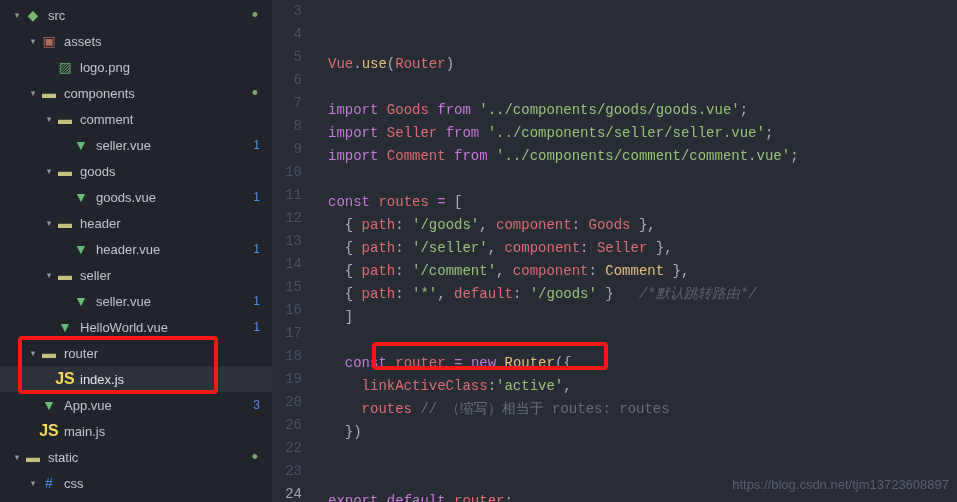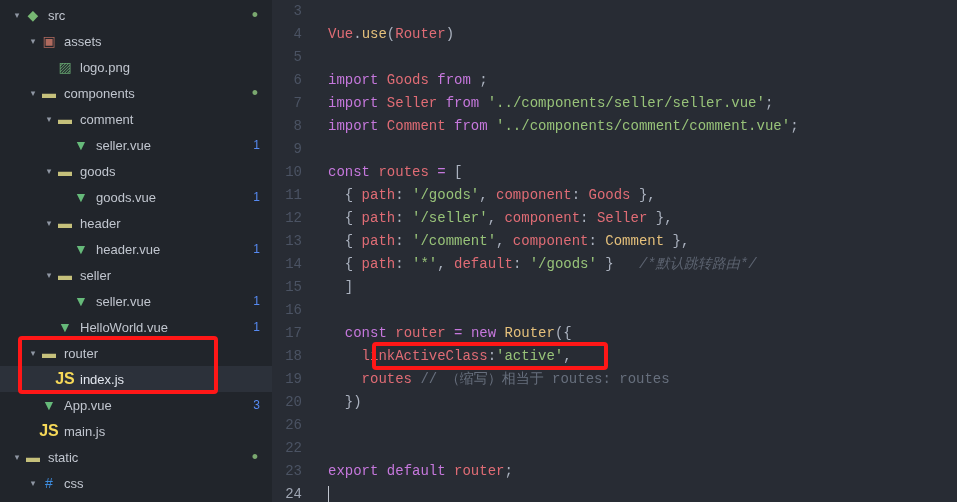--- a/index.html
+++ b/index.html
@@ -26,21 +26,21 @@
 
 .folder-g{color:#c5c07b}
 .img-ico{color:#65a36f} .vue-ico{color:#66ba7a} .js-ico{color:#f6d958;font-weight:bold;font-size:16px}
 .src-ico{color:#77b873} .css-ico{color:#3e8de0}
 
 
 .editor { flex:1; background:#282c34; display:flex; font-family:Consolas,"Courier New",monospace; font-size:14px; line-height:23px; position:relative;}
 .gut { width:42px; text-align:right; color:#4b5363; padding-right:12px;}
 .gut div{height:23px}
 .gut .cur{color:#a0a7b4}
-.code { flex:1; color:#abb2bf; position:relative; padding-left:14px;}
+.code { flex:1; color:#abb2bf; position:relative; padding-left:14px;margin-top:30px;}
 .row{height:23px;display:flex;align-items:center;white-space:pre}
 .kw{color:#c678dd} .id{color:#e06c75} .cls{color:#e5c07b} .str{color:#98c379} .cmt{color:#5c6370;font-style:italic} .p{color:#abb2bf} .op{color:#c678dd}
 .cmt-cn{color:#676f7d}
 .cursor{border-left:1px solid #c1c6cf;height:18px;display:inline-block}
 .hl-red2 { position:absolute; border:4px solid #ff1717; border-radius:4px; pointer-events:none; z-index:5; }
 .wm{position:absolute;right:8px;bottom:6px;color:#5a6170;font-size:13px;font-family:sans-serif;pointer-events:none}
 </style>
 </head>
 <body>
 
@@ -252,35 +252,36 @@
         <div>20</div>
         <div>26</div>
         <div>22</div>
         <div>23</div>
         <div class="cur">24</div>
       </div>
     <div class="code" id="code">
         <div class="row"></div>
         <div class="row"><span class="id">Vue</span><span class="p">.</span><span class="cls">use</span><span class="p">(</span><span class="id">Router</span><span class="p">)</span></div>
         <div class="row"></div>
-        <div class="row"><span class="kw">import</span><span class="p"> </span><span class="id">Goods</span><span class="p"> </span><span class="kw">from</span><span class="p"> </span><span class="p">;</span></div>
+        <div class="row"><span class="kw">import</span><span class="p"> </span><span class="id">Goods</span><span class="p"> </span><span class="kw">from</span><span class="p"> </span><span class="str">'../components/goods/goods.vue'</span><span class="p">;</span></div>
         <div class="row"><span class="kw">import</span><span class="p"> </span><span class="id">Seller</span><span class="p"> </span><span class="kw">from</span><span class="p"> </span><span class="str">'../components/seller/seller.vue'</span><span class="p">;</span></div>
         <div class="row"><span class="kw">import</span><span class="p"> </span><span class="id">Comment</span><span class="p"> </span><span class="kw">from</span><span class="p"> </span><span class="str">'../components/comment/comment.vue'</span><span class="p">;</span></div>
         <div class="row"></div>
         <div class="row"><span class="kw">const</span><span class="p"> </span><span class="id">routes</span><span class="p"> </span><span class="op">=</span><span class="p"> [</span></div>
         <div class="row"><span class="p">  { </span><span class="id">path</span><span class="p">: </span><span class="str">'/goods'</span><span class="p">, </span><span class="id">component</span><span class="p">: </span><span class="id">Goods</span><span class="p"> },</span></div>
         <div class="row"><span class="p">  { </span><span class="id">path</span><span class="p">: </span><span class="str">'/seller'</span><span class="p">, </span><span class="id">component</span><span class="p">: </span><span class="id">Seller</span><span class="p"> },</span></div>
         <div class="row"><span class="p">  { </span><span class="id">path</span><span class="p">: </span><span class="str">'/comment'</span><span class="p">, </span><span class="id">component</span><span class="p">: </span><span class="cls">Comment</span><span class="p"> },</span></div>
         <div class="row"><span class="p">  { </span><span class="id">path</span><span class="p">: </span><span class="str">'*'</span><span class="p">, </span><span class="id">default</span><span class="p">: </span><span class="str">'/goods'</span><span class="p"> }   </span><span class="cmt">/*默认跳转路由*/</span></div>
         <div class="row"><span class="p">  ]</span></div>
         <div class="row"></div>
         <div class="row"><span class="p">  </span><span class="kw">const</span><span class="p"> </span><span class="id">router</span><span class="p"> </span><span class="op">=</span><span class="p"> </span><span class="kw">new</span><span class="p"> </span><span class="cls">Router</span><span class="p">({</span></div>
         <div class="row"><span class="p">    </span><span class="id">linkActiveClass</span><span class="p">:</span><span class="str">'active'</span><span class="p">,</span></div>
         <div class="row"><span class="p">    </span><span class="id">routes</span><span class="p"> </span><span class="cmt-cn">// （缩写）相当于 routes: routes</span></div>
         <div class="row"><span class="p">  })</span></div>
         <div class="row"></div>
         <div class="row"></div>
         <div class="row"><span class="kw">export</span><span class="p"> </span><span class="kw">default</span><span class="p"> </span><span class="id">router</span><span class="p">;</span></div>
         <div class="row"><span class="cursor"></span></div>
       </div>
     <div class="hl-red2" id="code-hl" style="left: 100px; top: 342px; width: 236px; height: 28px;"></div>
+    <div class="wm">https://blog.csdn.net/tjm13723608897</div>
   </div>
 </div>
 
 </body></html>

